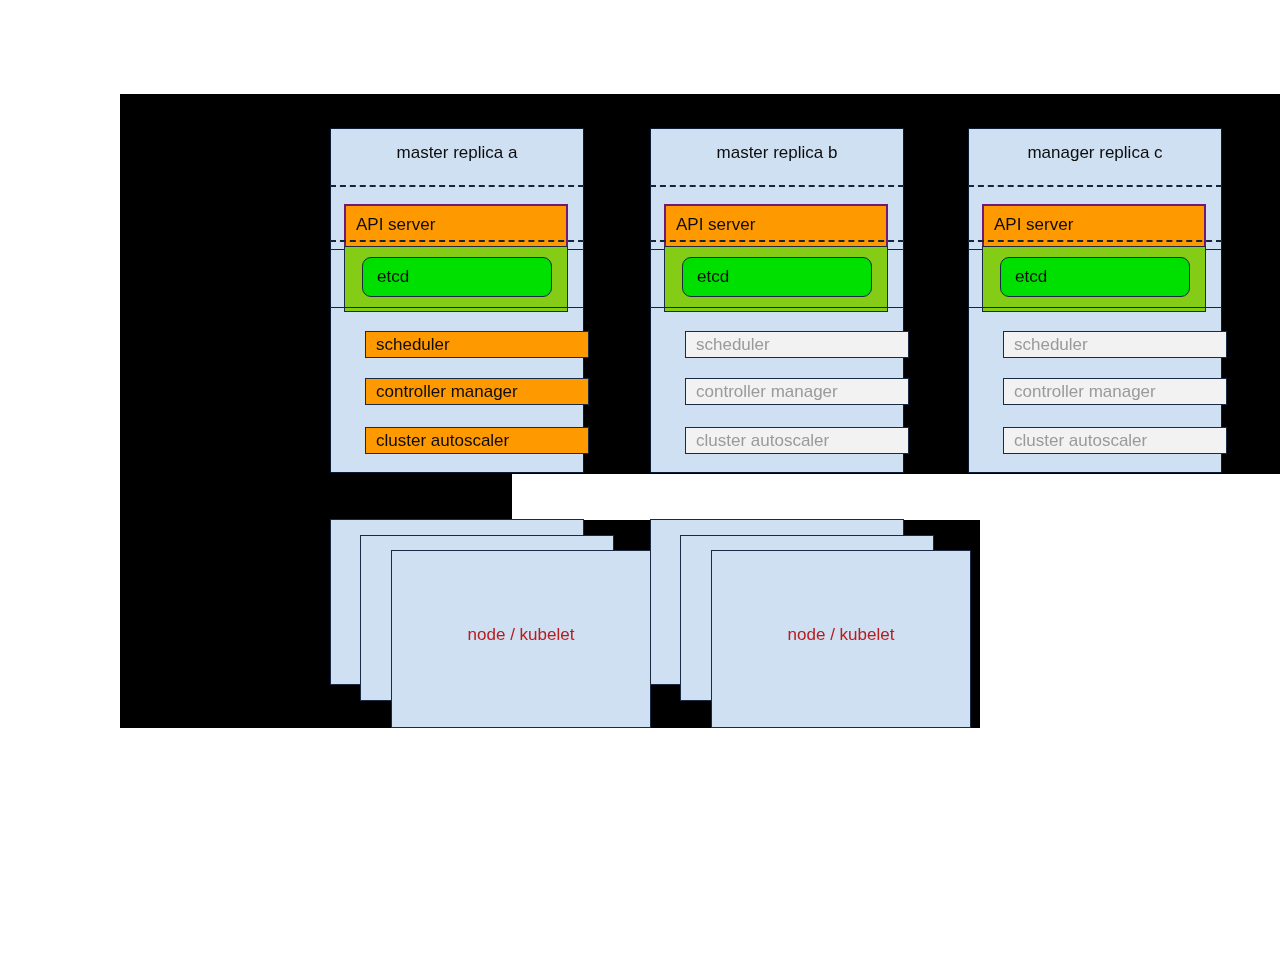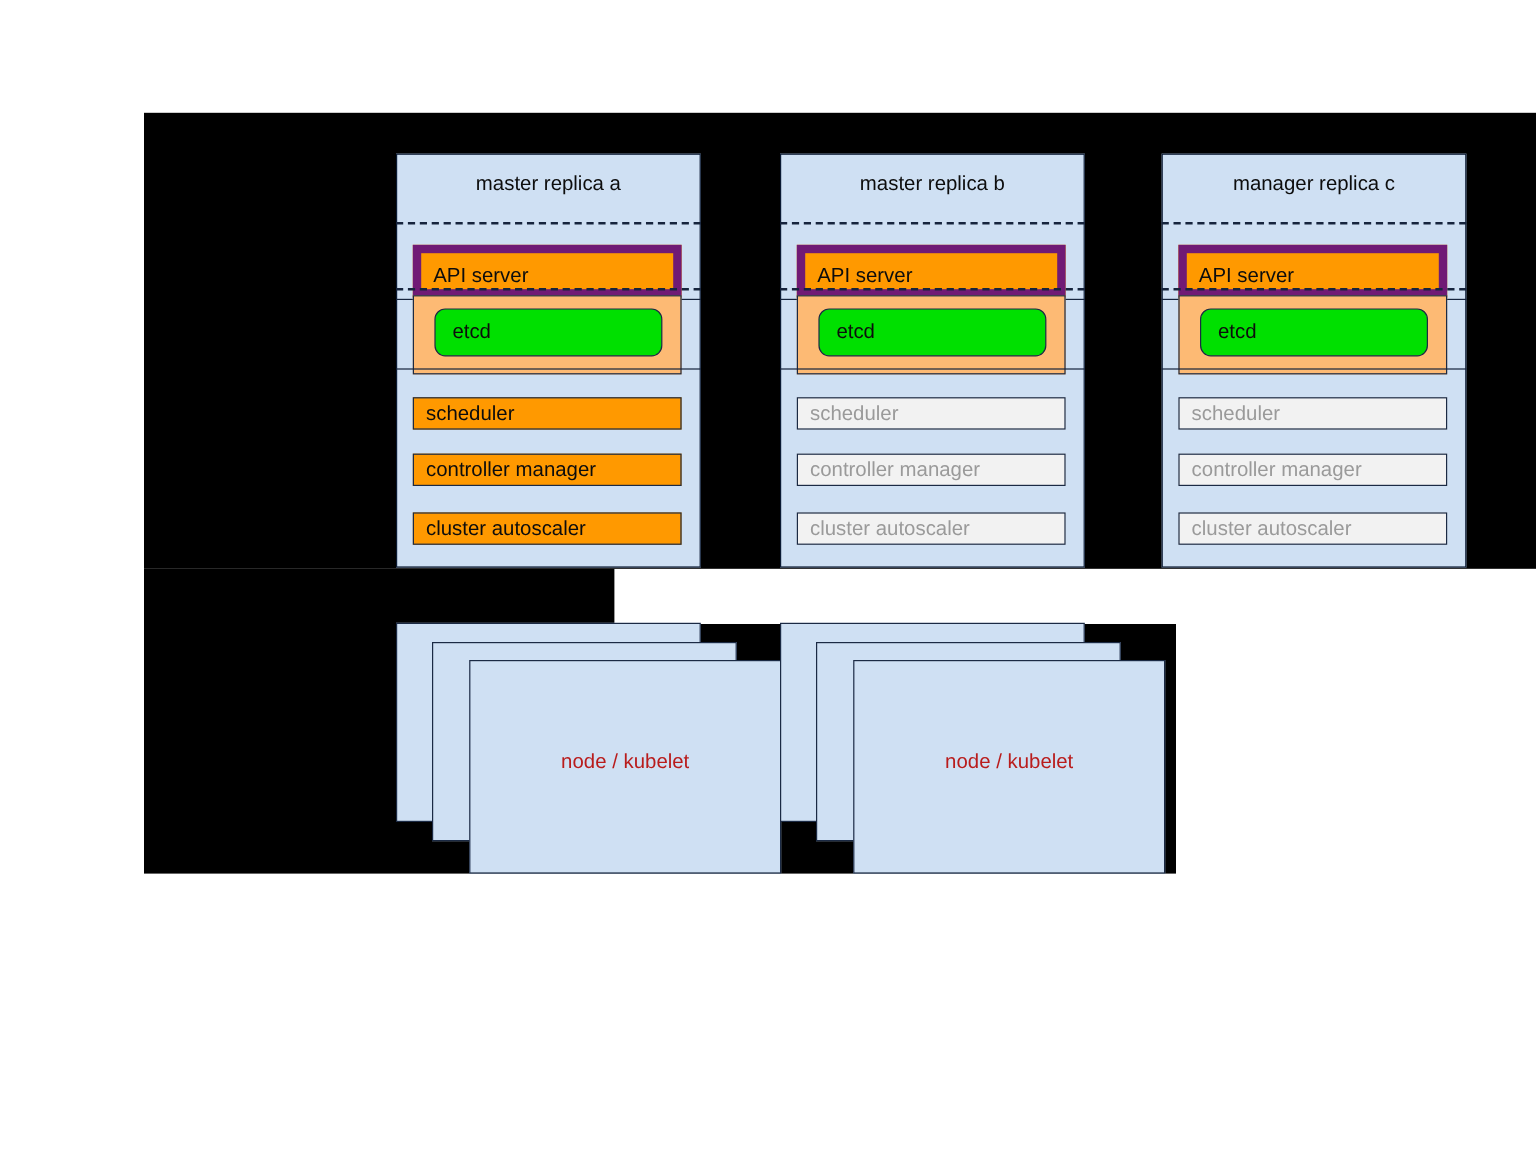--- a/index.html
+++ b/index.html
@@ -12,28 +12,28 @@
 
   
   .box{position:absolute;box-sizing:border-box;}
   .replica{background:#cfe0f3;border:1px solid #0a1a33;}
   .replica-title{position:absolute;left:0;right:0;top:14px;text-align:center;
                  font-size:17px;color:#0d0d0d;}
   .dashed-h{position:absolute;border-top:2px dashed #16243d;height:0;}
   .solid-h{position:absolute;border-top:1px solid #16243d;height:0;}
 
   .comp{position:absolute;box-sizing:border-box;border:1px solid #1b2a44;
-        display:flex;align-items:center;padding-left:10px;font-size:17px;}
+        display:flex;align-items:center;padding-left:10px;font-size:17px;margin-left:21px;}
   .comp.active{background:#ff9900;color:#0d0d0d;}
   .comp.inactive{background:#f2f2f2;color:#9a9a9a;}
 
   .apibox{position:absolute;box-sizing:border-box;background:#ff9900;
-          border:7px solid #701a75;}
+          border:2px solid #701a75;}
   .apilabel{position:absolute;left:10px;top:9px;font-size:17px;color:#0d0d0d;}
-  .etcdwrap{position:absolute;box-sizing:border-box;background:#fdba74;
+  .etcdwrap{position:absolute;box-sizing:border-box;background:#84cc16;
             border:1px solid #1b2a44;}
   .etcd{position:absolute;box-sizing:border-box;background:#00e000;
         border:1px solid #1b2a44;border-radius:9px;
         display:flex;align-items:center;padding-left:14px;
         font-size:17px;color:#0d0d0d;}
 
   .node{position:absolute;box-sizing:border-box;background:#cfe0f3;
         border:1px solid #1b2a44;}
   .node-label{position:absolute;left:0;right:0;top:74px;text-align:center;
               font-size:17px;color:#b91c1c;}

